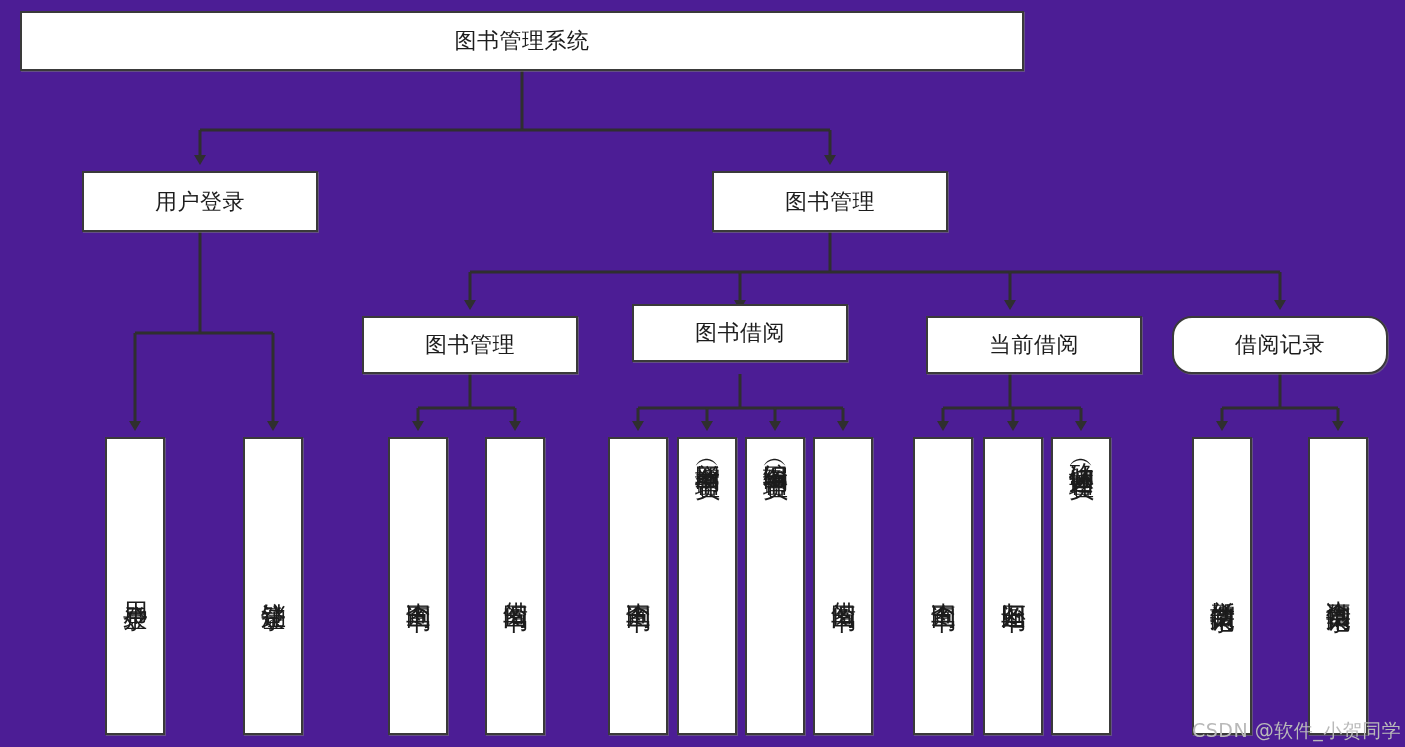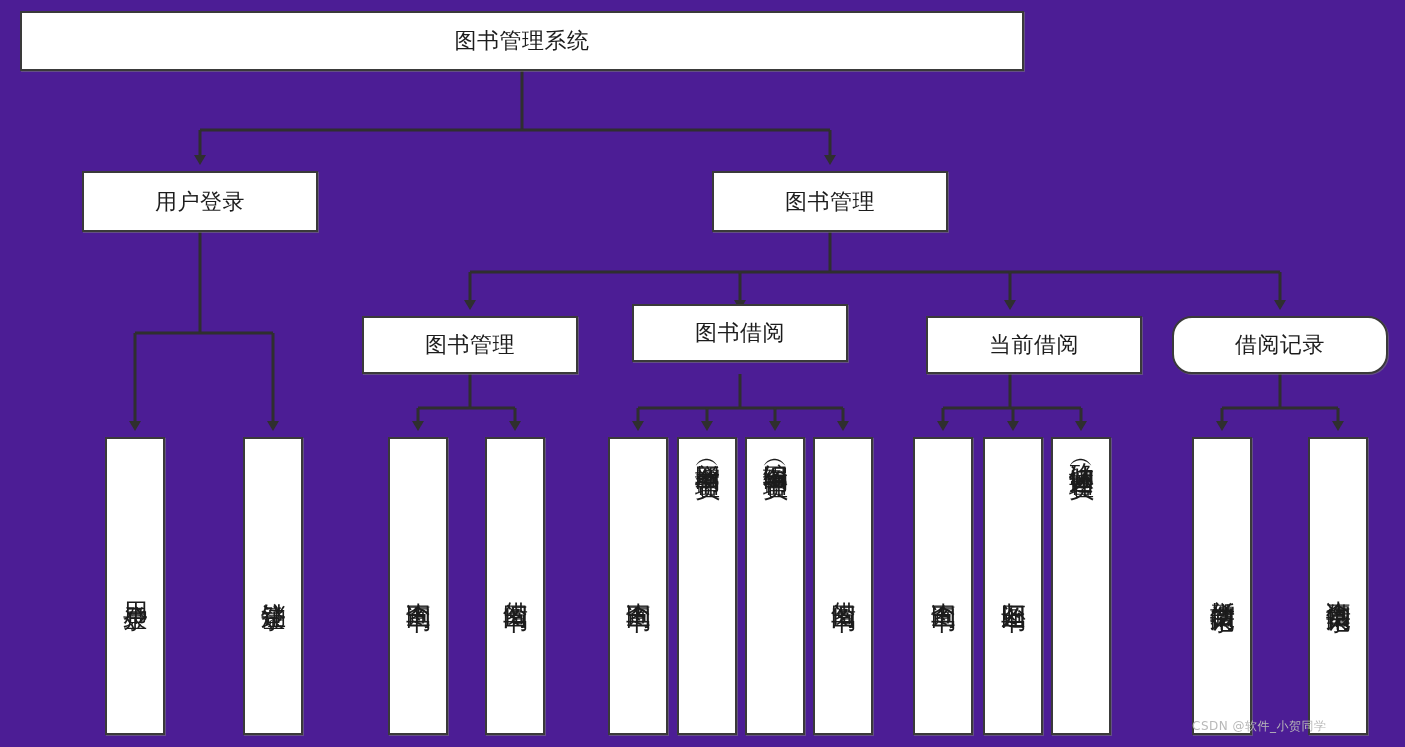--- a/index.html
+++ b/index.html
@@ -57,21 +57,21 @@
     white-space: normal;
     max-height: 100%;
     text-align: center;
   }
   .node.leaf.tall .lbl {
     align-self: flex-start;
     margin-top: 4px;
   }
   .watermark {
     position: absolute;
-    font-size: 12px;
+    font-size: 19px;
     color: #b9b9b9;
     white-space: nowrap;
     letter-spacing: 0.5px;
     font-family: "DejaVu Sans", "Liberation Sans", sans-serif;
   }
 </style>
 </head>
 <body>
 
 <div id="canvas">

